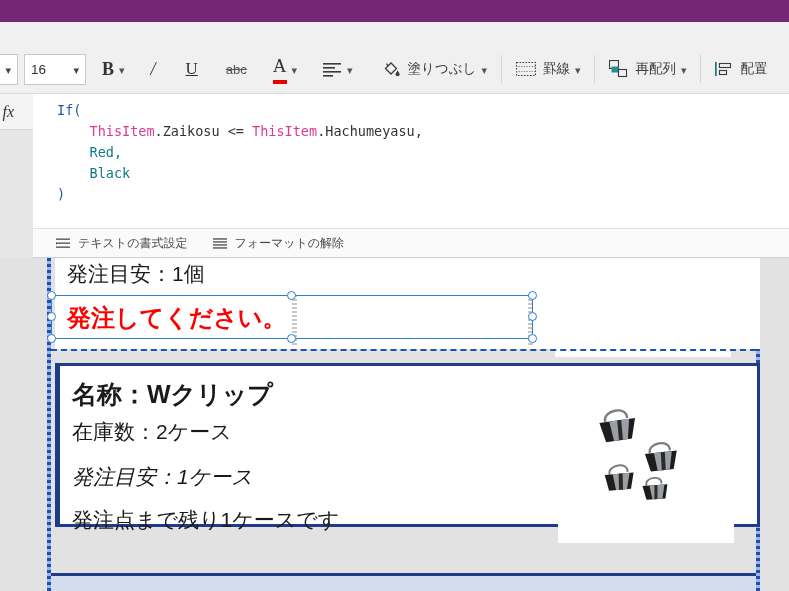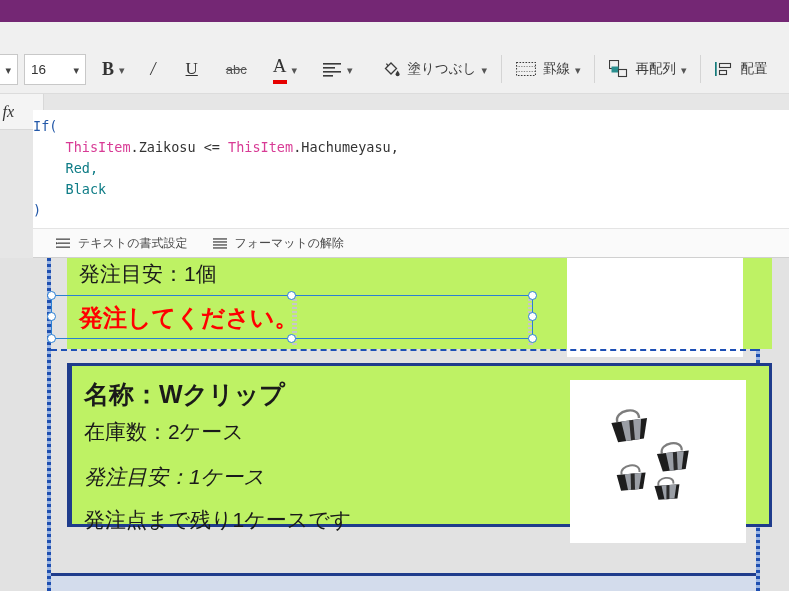--- a/index.html
+++ b/index.html
@@ -81,24 +81,24 @@
     border-right: 1px solid #d8d8d8;
     border-bottom: 1px solid #d8d8d8;
     display: flex; align-items: center; justify-content: center;
     gap: 16px;
   }
   .fx-btn .fx {
     font-family: "Liberation Serif", serif;
     font-style: italic; font-size: 16px; color: #333;
   }
   .formula-box {
-    position: absolute; top: 16px; left: 33px;
+    position: absolute; top: 0; left: 33px;
     width: 756px; height: 134px;
     background: #ffffff;
-    padding: 6px 0 0 0;
+    padding: 6px 0 0 24px;
     overflow: hidden;
   }
   .formula-code {
     font-family: "DejaVu Sans Mono", "Liberation Mono", monospace;
     font-size: 13.5px; line-height: 21px;
     white-space: pre;
   }
   .tok-fn   { color: #2358a8; }
   .tok-obj  { color: #d83b95; }
   .tok-val  { color: #0e7c86; }
@@ -133,23 +133,23 @@
     width: 4px; height: 333px;
     background: repeating-linear-gradient(to bottom,#1f4fb0 0 3px,#9bb6e4 3px 6px);
   }
   .gal-right-edge {
     position: absolute; top: 0; right: 0;
     width: 4px; height: 333px;
     background: repeating-linear-gradient(to bottom,#1f4fb0 0 3px,#9bb6e4 3px 6px);
   }
 
   .card {
-    position: absolute; left: 20px;
+    position: absolute; left: 8px;
     width: 705px;
-    background: #bef264;
+    background: #ffffff;
   }
   .card-1 { top: 0; height: 91px; }
   .card-2 {
     top: 105px; height: 164px;
     border: 3px solid #1f3c8c;
     border-left-width: 5px;
   }
   .card-dashed-bottom {
     position: absolute; left: 4px; top: 91px;
     width: 705px; height: 0;

